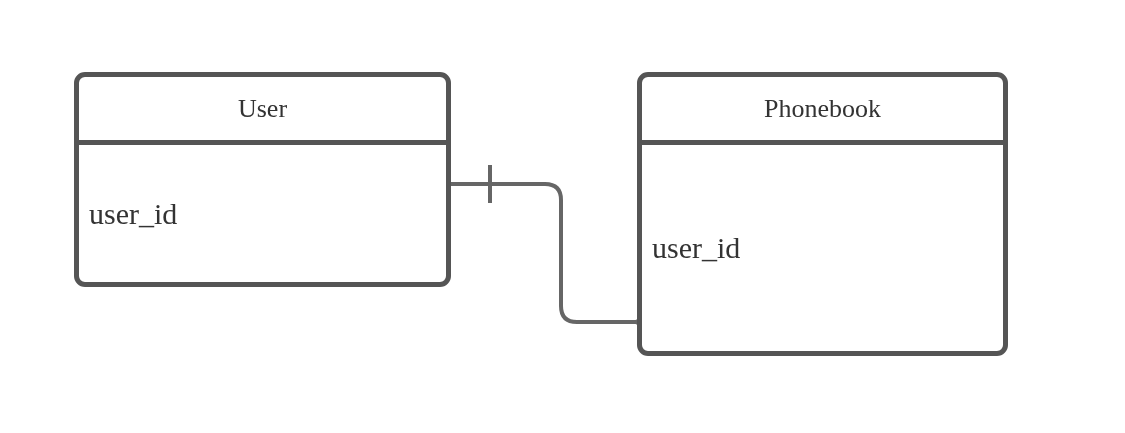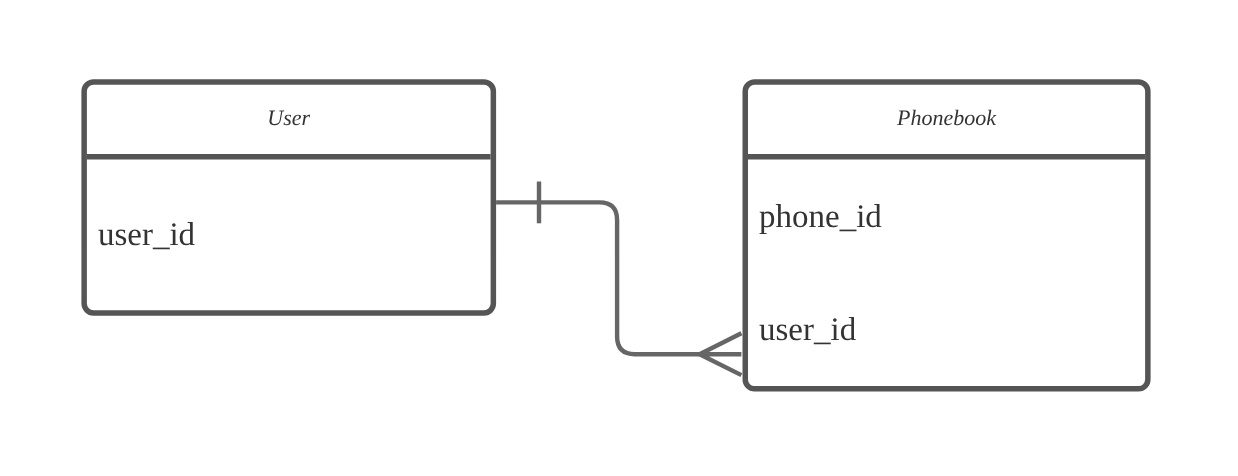--- a/index.html
+++ b/index.html
@@ -42,33 +42,32 @@
     border: 5px solid var(--border);
     border-radius: 11px;
     display: flex;
     flex-direction: column;
   }
   .entity-user {
     left: 74px; top: 72px;
     width: 377px; height: 215px;
   }
   .entity-phonebook {
-    left: 675px; top: 72px;
+    left: 637px; top: 72px;
     width: 371px; height: 284px;
   }
   .entity-header {
     height: 68px;
     flex: 0 0 68px;
     border-bottom: 5px solid var(--border);
     display: flex;
     align-items: center;
     justify-content: center;
-    font-size: 20px;
+    font-size: 26px;
     color: var(--text);
-    font-style: italic;
   }
   .entity-attr {
     flex: 1 1 auto;
     display: flex;
     align-items: center;
     padding-left: 10px;
     font-size: 30px;
     color: var(--text);
   }
 </style>
@@ -86,17 +85,16 @@
     <path class="rel-line" d="M 674 303 L 636 322 L 674 341 M 636 322 L 674 322"></path>
   </svg>
 
   <div class="entity entity-user">
     <div class="entity-header">User</div>
     <div class="entity-attr">user_id</div>
   </div>
 
   <div class="entity entity-phonebook">
     <div class="entity-header">Phonebook</div>
-    <div class="entity-attr">phone_id</div>
     <div class="entity-attr">user_id</div>
   </div>
 
 </div>
 
 </body></html>

